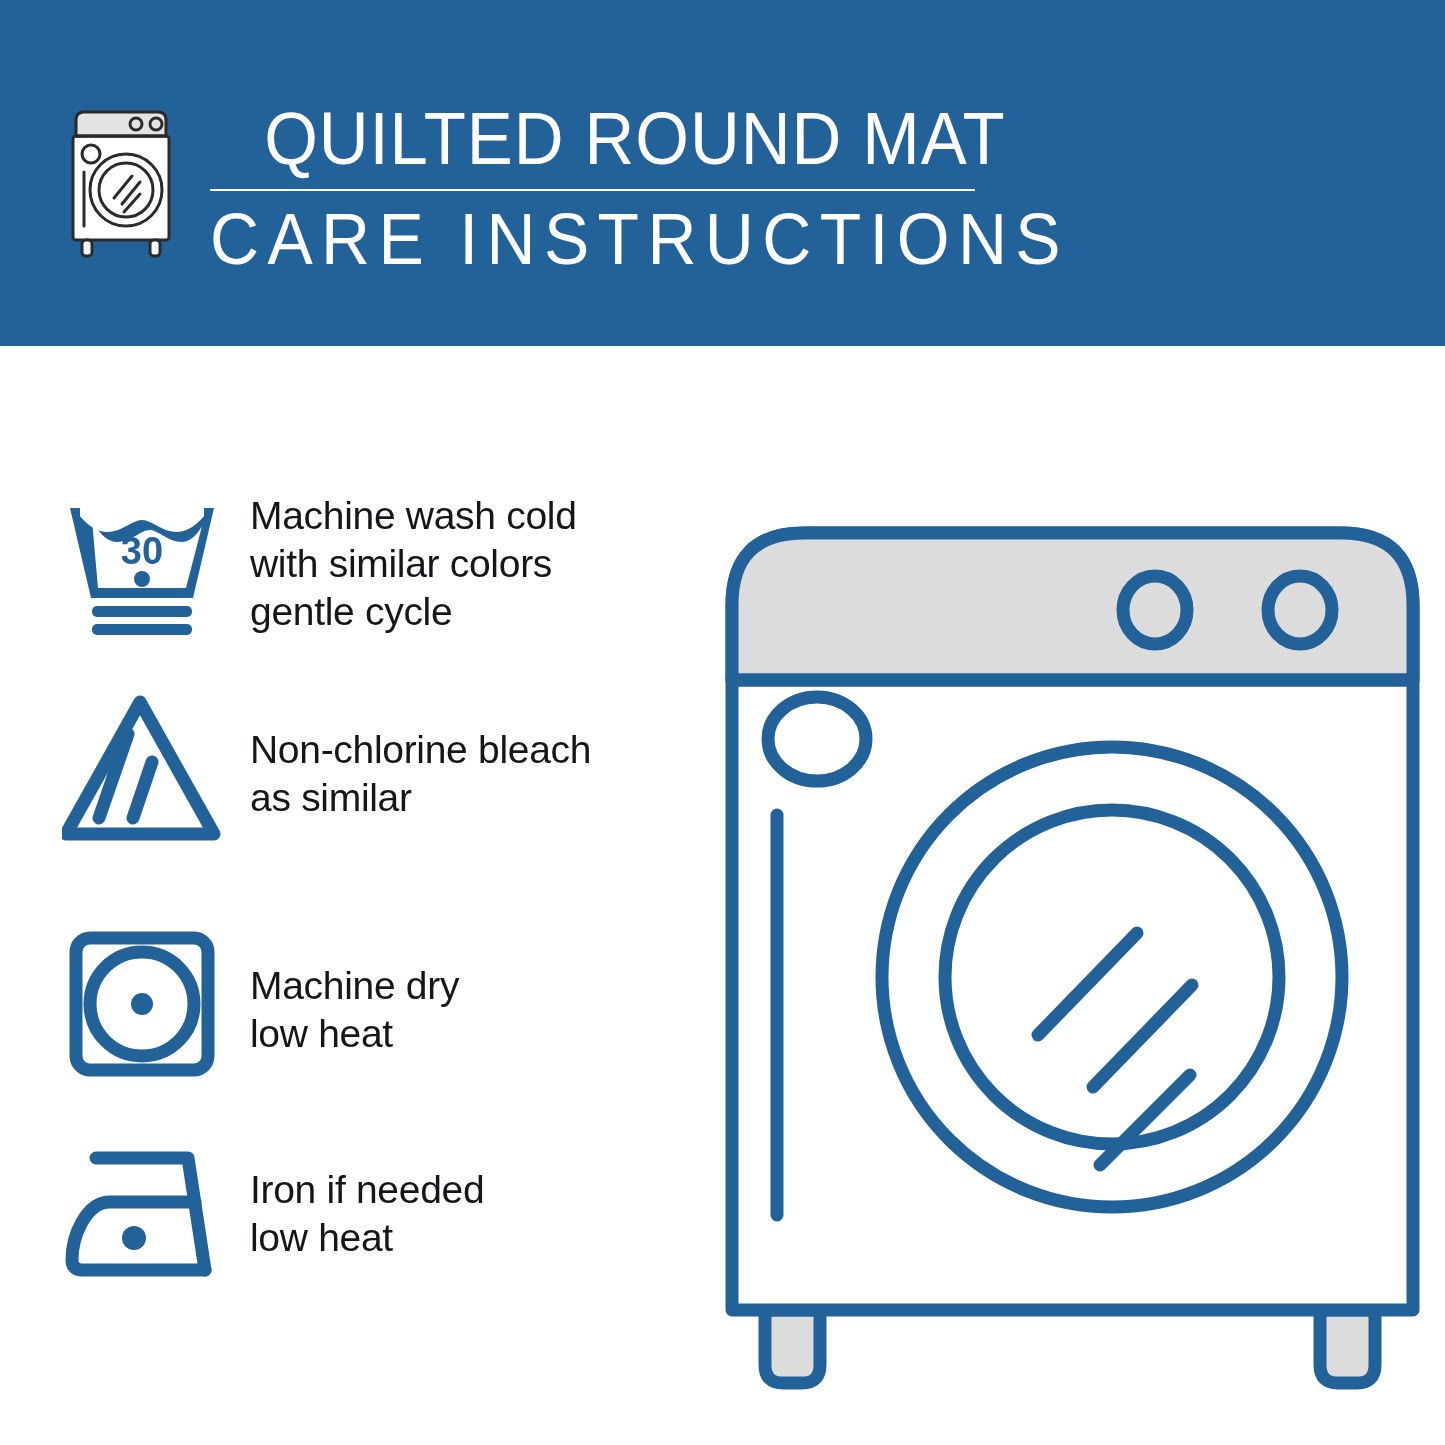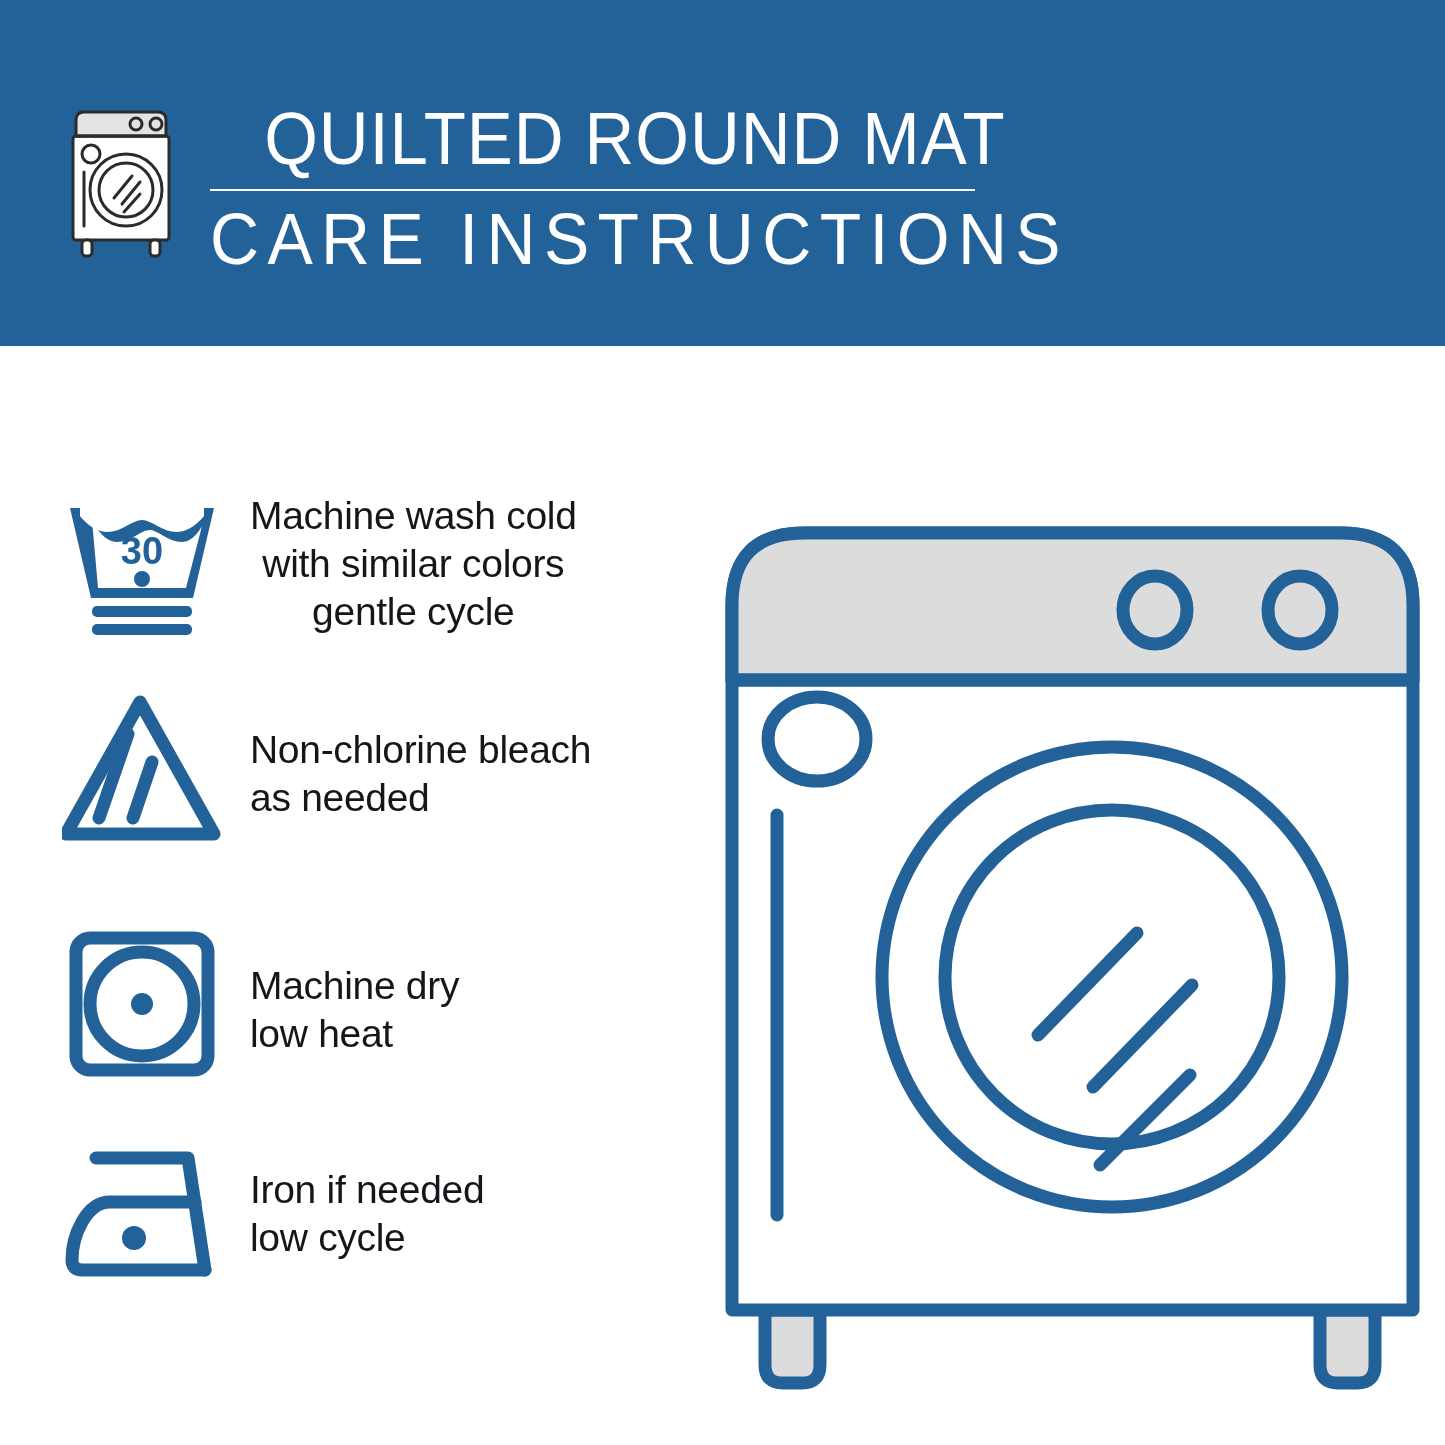--- a/index.html
+++ b/index.html
@@ -103,21 +103,21 @@
     font-weight: 400;
     letter-spacing: -0.3px;
     white-space: pre-line;
     padding-top: 8px;
   }
   .row-wash   { top: 140px; }
   .row-bleach { top: 348px; }
   .row-dry    { top: 578px; }
   .row-iron   { top: 790px; }
 
-  .row-wash   .care-text { padding-top: 6px; text-align: center; }
+  .row-wash   .care-text { padding-top: 6px; }
   .row-bleach .care-text { padding-top: 32px; }
   .row-dry    .care-text { padding-top: 38px; }
   .row-iron   .care-text { padding-top: 30px; }
 
   
   .machine-wrap {
     position: absolute;
     left: 700px;
     top: 455px;
     width: 745px;
@@ -194,21 +194,21 @@
 
     <div class="care-row row-bleach">
       <span class="care-icon">
         <svg class="care-icon" viewBox="0 0 180 160" xmlns="http://www.w3.org/2000/svg">
           <path d="M78 8 L152 140 L4 140 Z" fill="none" stroke="#236299" stroke-width="13" stroke-linejoin="round"></path>
           <line x1="66" y1="40" x2="37" y2="124" stroke="#236299" stroke-width="13" stroke-linecap="round"></line>
           <line x1="90" y1="68" x2="71" y2="124" stroke="#236299" stroke-width="13" stroke-linecap="round"></line>
         </svg>
       </span>
       <div class="care-text">Non-chlorine bleach
-as needed</div>
+as similar</div>
     </div>
 
     <div class="care-row row-dry">
       <span class="care-icon">
         <svg class="care-icon" viewBox="0 0 180 160" xmlns="http://www.w3.org/2000/svg">
           <rect x="14" y="14" width="132" height="132" rx="14" fill="none" stroke="#236299" stroke-width="13"></rect>
           <circle cx="80" cy="80" r="52" fill="none" stroke="#236299" stroke-width="13"></circle>
           <circle cx="80" cy="80" r="11" fill="#236299"></circle>
         </svg>
       </span>
@@ -220,21 +220,21 @@
       <span class="care-icon">
         <svg class="care-icon" viewBox="0 0 180 160" xmlns="http://www.w3.org/2000/svg">
 
           <path d="M34 22 L126 22 L143 134" fill="none" stroke="#236299" stroke-width="13" stroke-linecap="round" stroke-linejoin="round"></path>
 
           <path d="M133 66 L48 66 C24 66 10 100 10 124 C10 131 14 134 20 134 L143 134" fill="none" stroke="#236299" stroke-width="13" stroke-linecap="round" stroke-linejoin="round"></path>
           <circle cx="72" cy="102" r="12" fill="#236299"></circle>
         </svg>
       </span>
       <div class="care-text">Iron if needed
-low cycle</div>
+low heat</div>
     </div>
 
   </div>
 
   <div class="machine-wrap">
     <svg class="machine-svg" viewBox="0 0 745 950" xmlns="http://www.w3.org/2000/svg">
       <g stroke="#236299" fill="none" stroke-width="13" stroke-linecap="round" stroke-linejoin="round">
 
         <path d="M65 855 L65 910 Q65 928 83 928 L102 928 Q120 928 120 910 L120 855 Z" fill="#dcdcdc"></path>
         <path d="M620 855 L620 910 Q620 928 638 928 L657 928 Q675 928 675 910 L675 855 Z" fill="#dcdcdc"></path>

